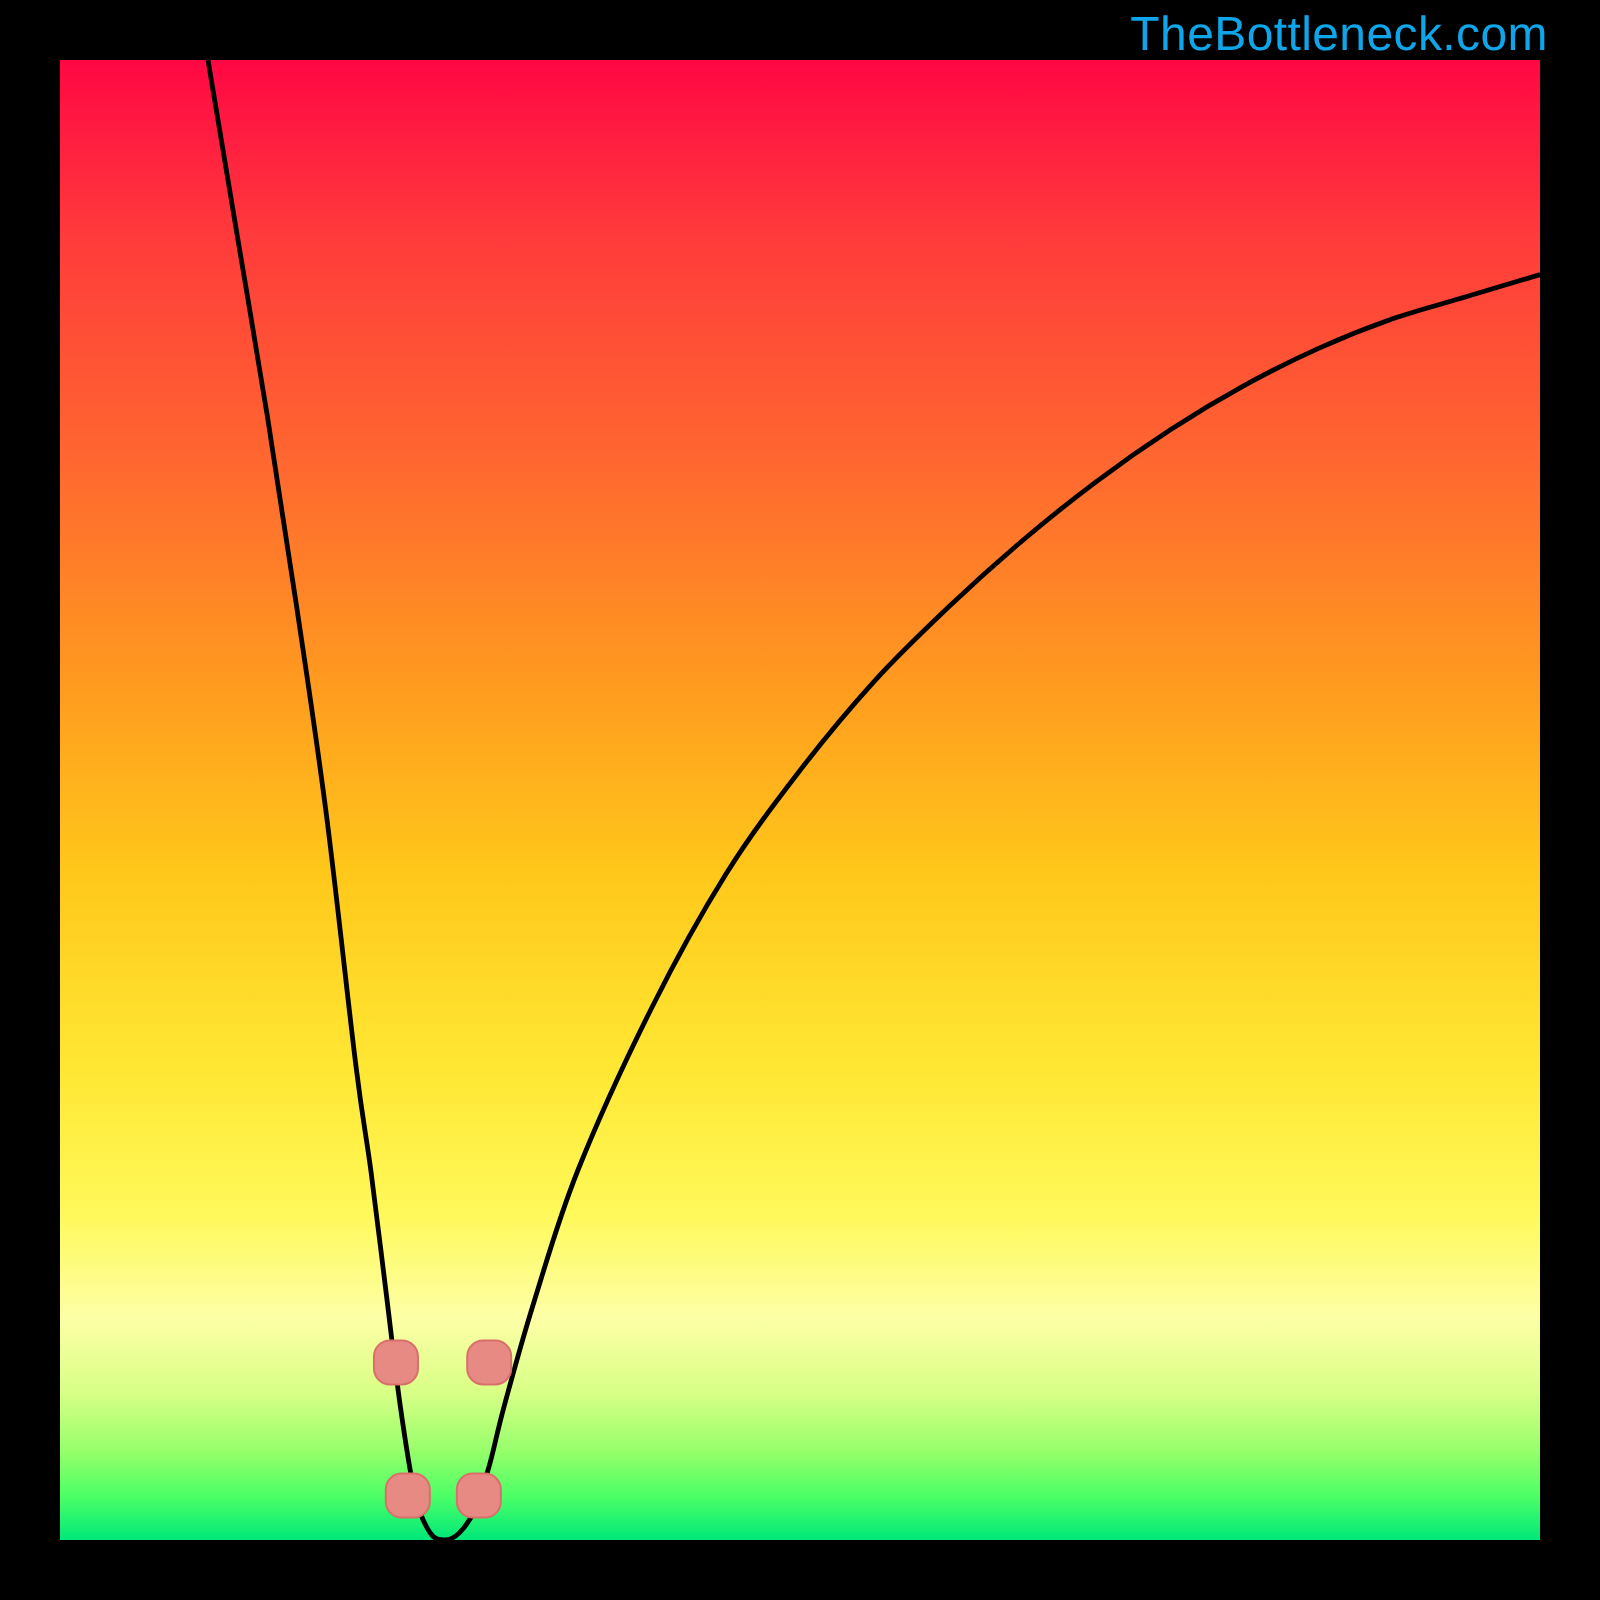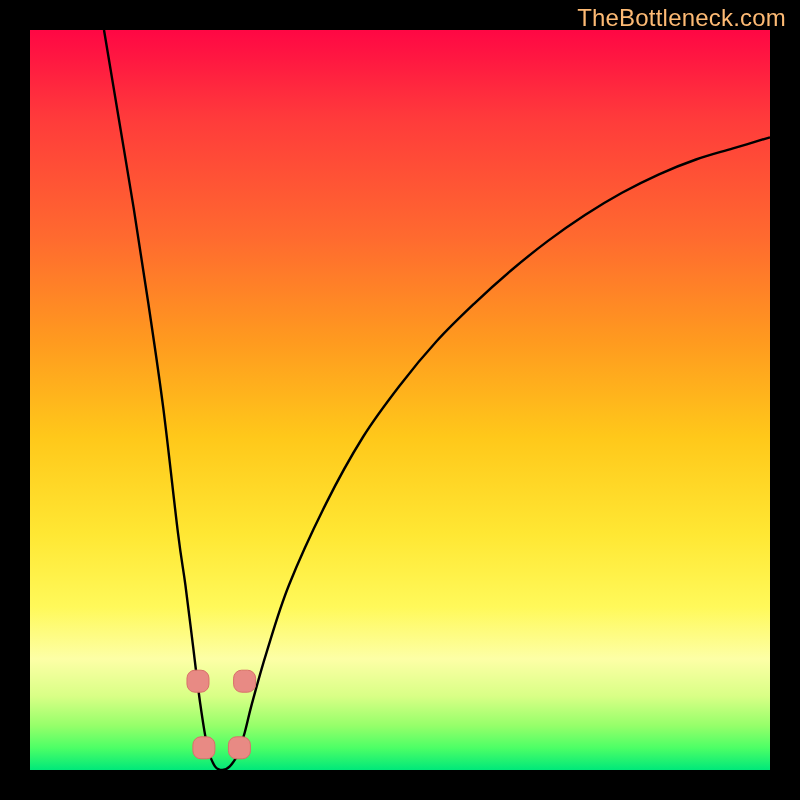--- a/index.html
+++ b/index.html
@@ -36,25 +36,25 @@
       #fdffa6 85%,
       #d9ff86 90%,
       #96ff6a 94%,
       #4dff66 97%,
       #00e87a 100%
     );
   }
   .watermark {
     position: absolute;
     top: 4px;
-    right: 14px;
+    right: 26px;
     font-family: Arial, Helvetica, sans-serif;
     font-size: 24px;
     font-weight: 400;
-    color: #fdba74;
+    color: #0ea5e9;
     letter-spacing: 0.2px;
   }
   svg.curve {
     position: absolute;
     left: 0;
     top: 0;
     width: 740px;
     height: 740px;
     overflow: visible;
   }

